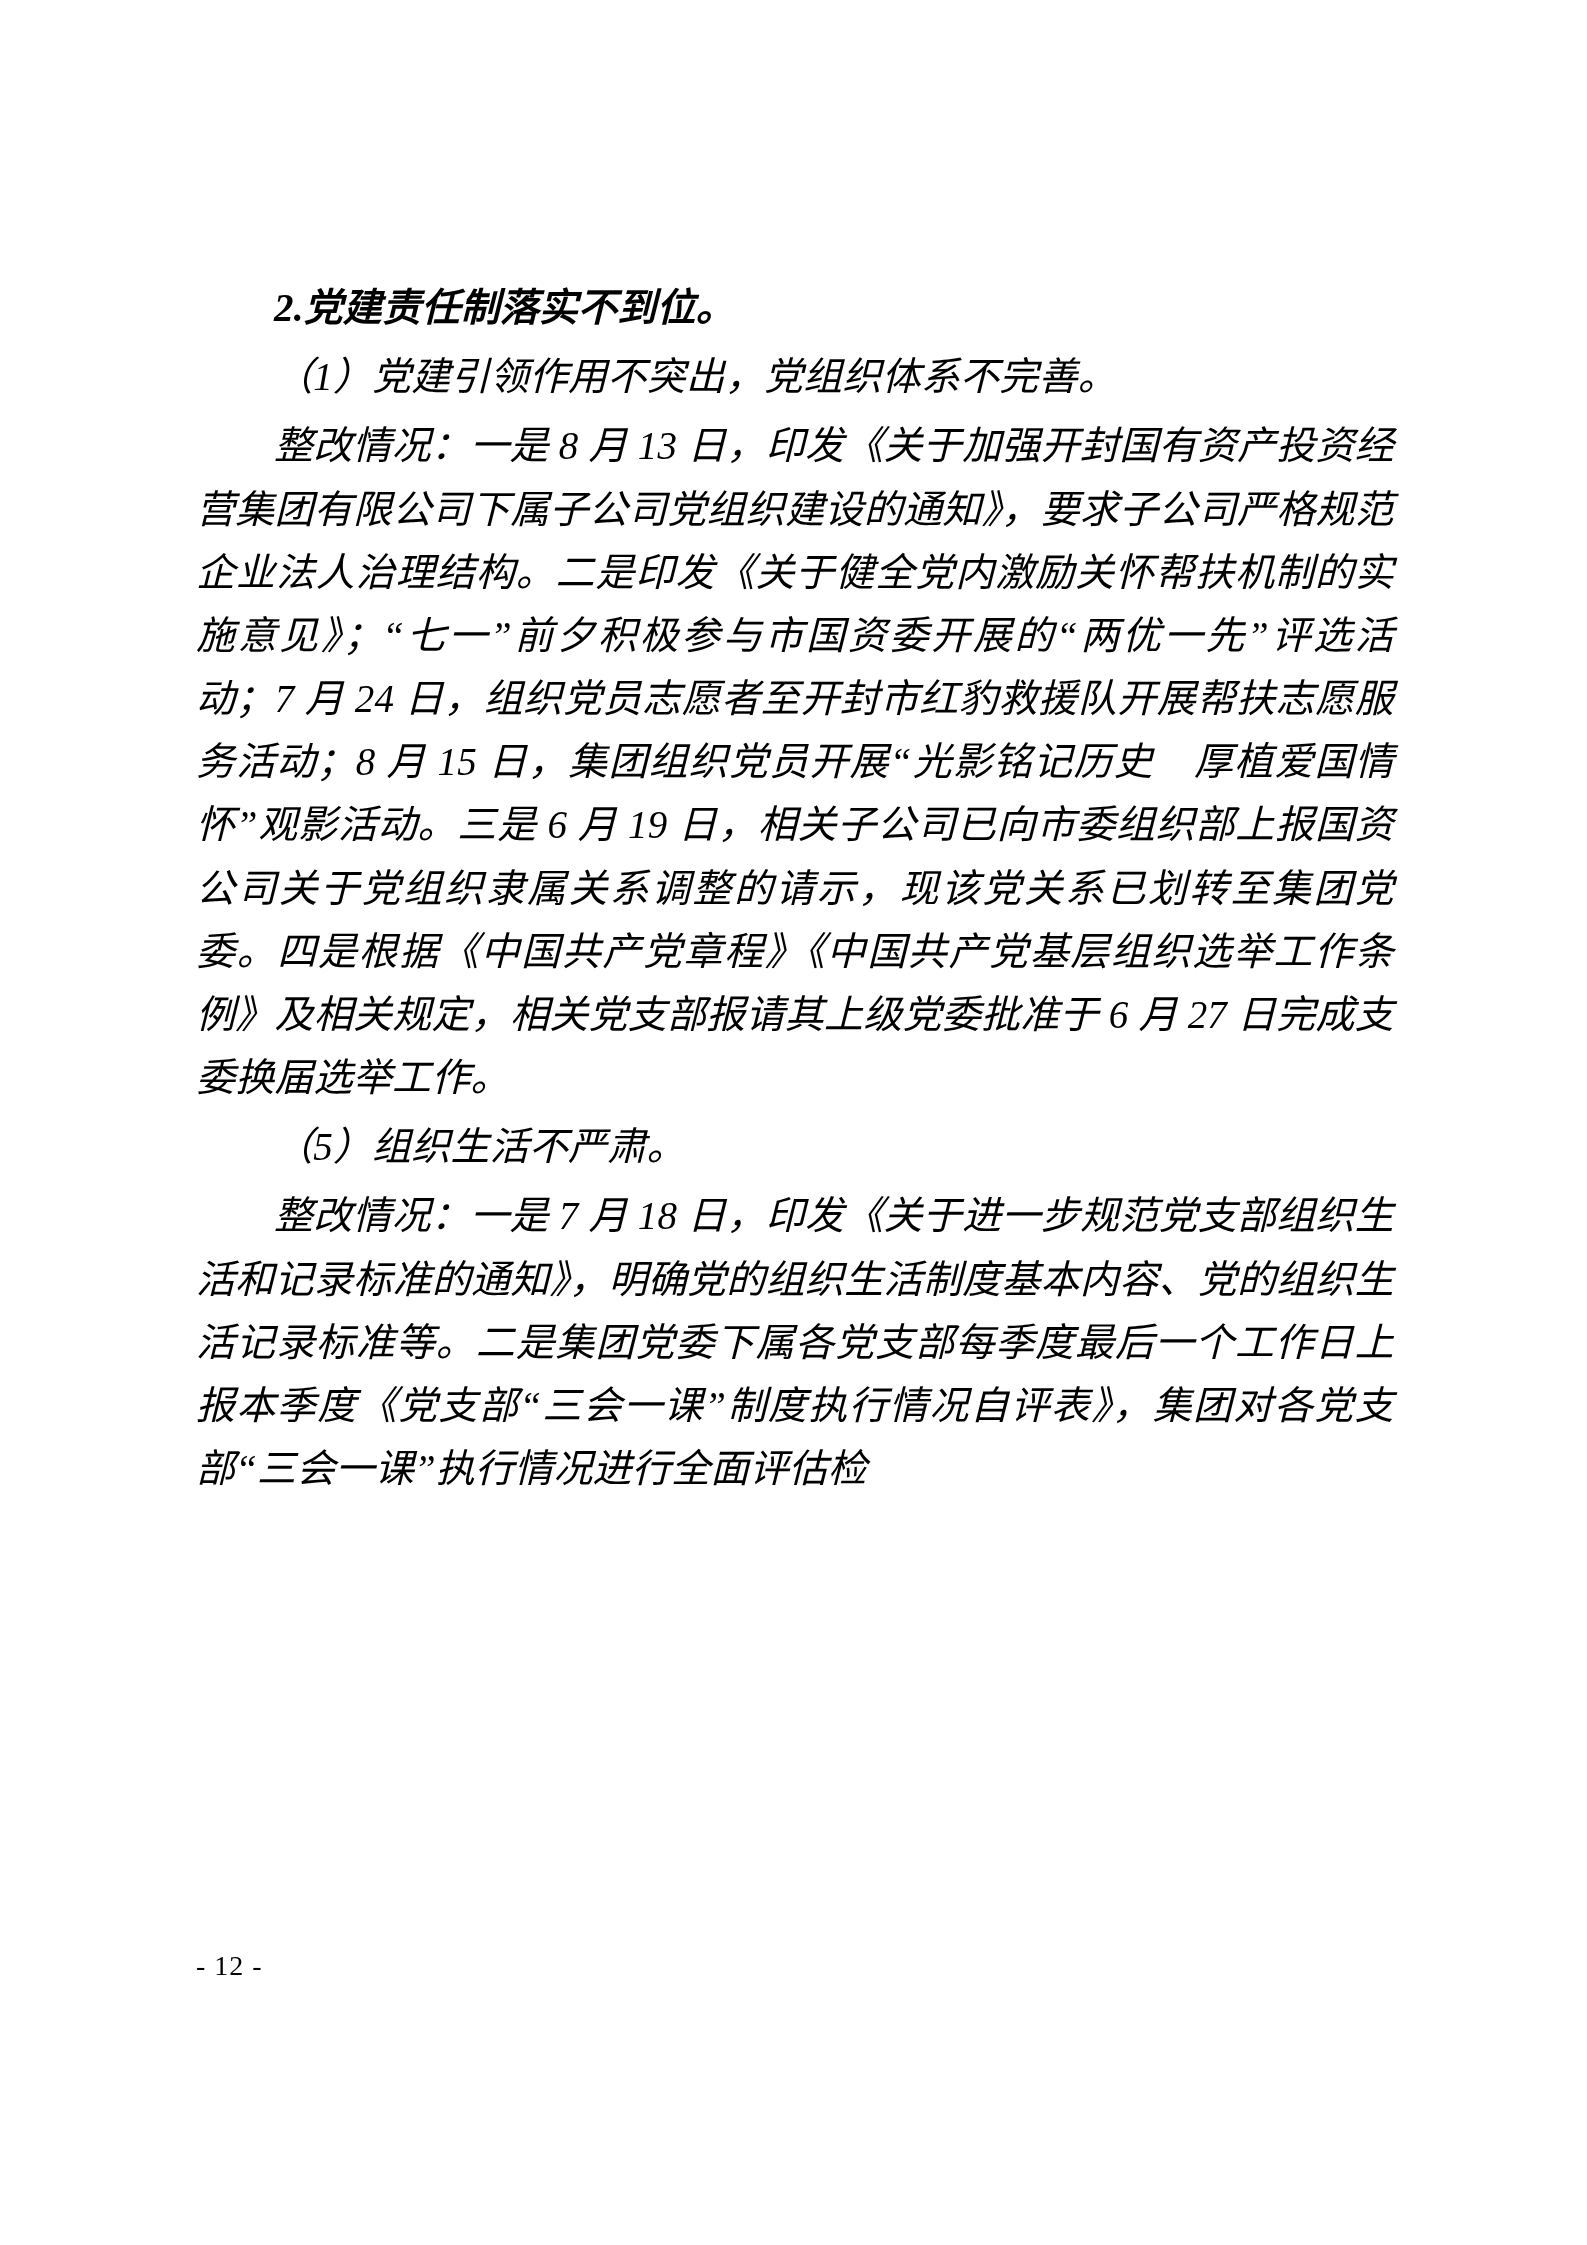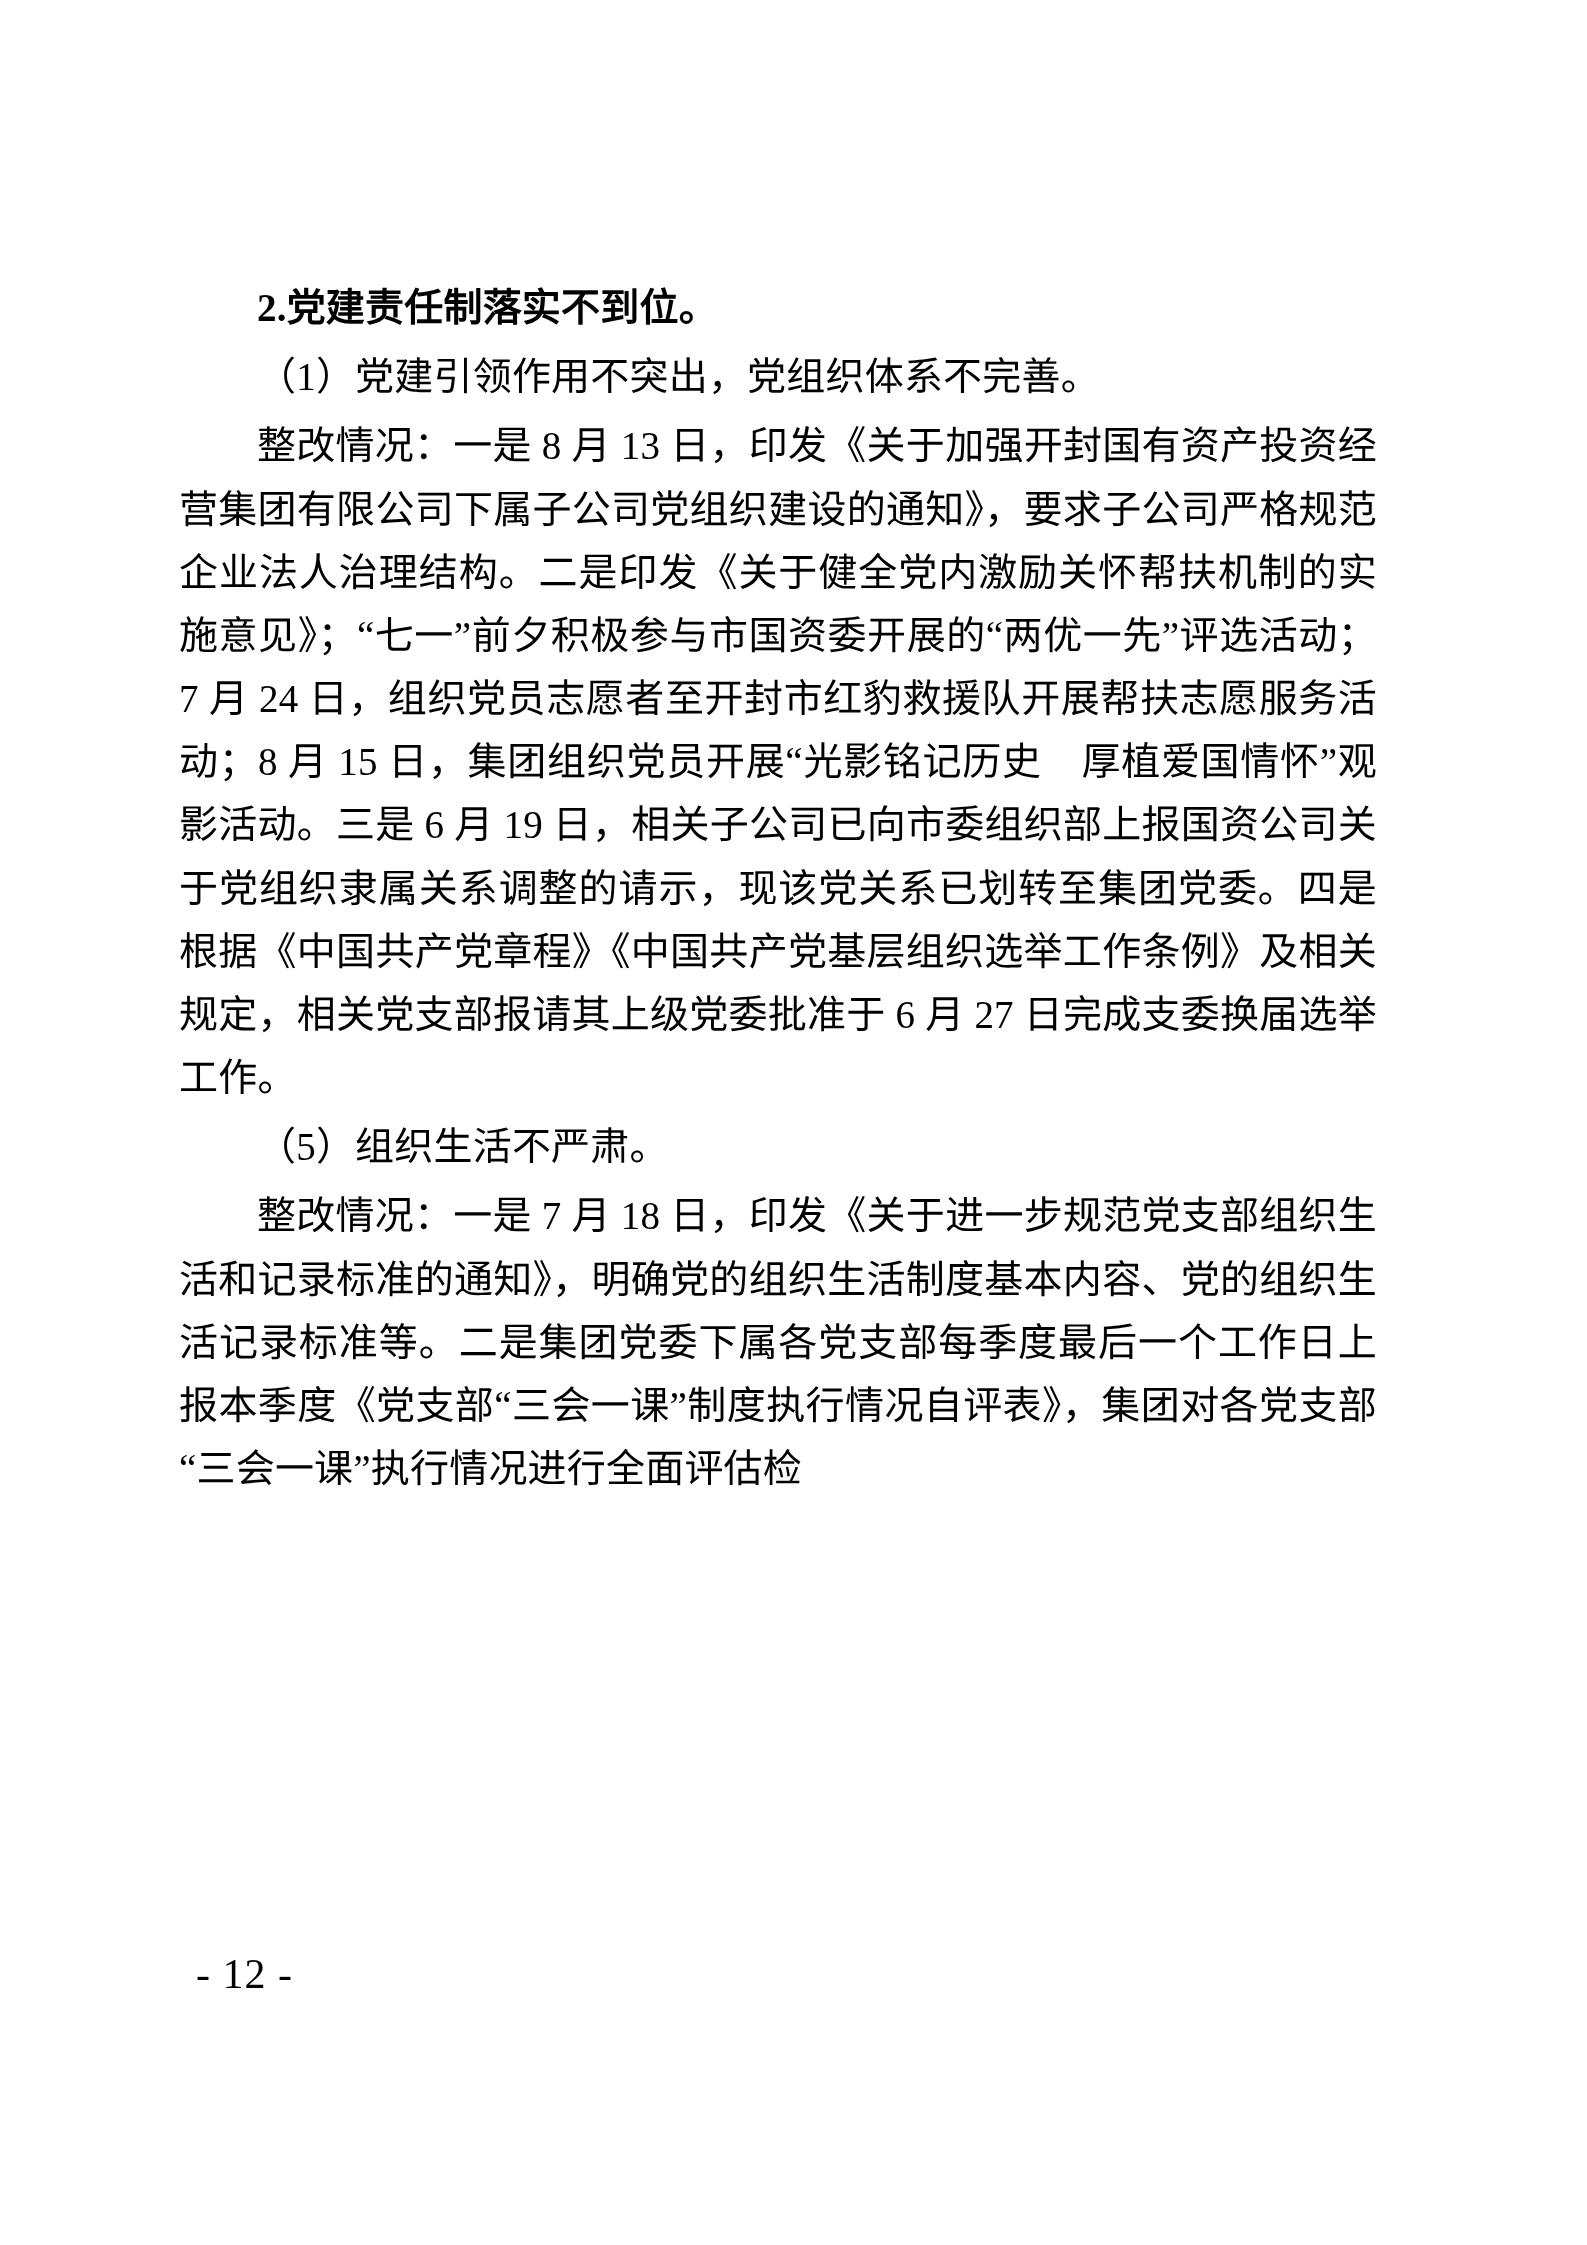--- a/index.html
+++ b/index.html
@@ -12,23 +12,24 @@
     width: 1587px;
     height: 2245px;
     background: #ffffff;
     box-sizing: border-box;
     font-family: "Liberation Serif", "DejaVu Serif", serif;
     color: #000000;
     overflow: hidden;
   }
   .content {
     position: absolute;
-    left: 179px;
+    left: 196px;
     top: 276px;
     width: 1198px;
+    font-style: italic;
   }
   .para {
     font-size: 39px;
     line-height: 1.62;
     text-align: justify;
     text-justify: inter-ideograph;
     margin: 0 0 6px 0;
     letter-spacing: 0.2px;
   }
   .indent {
@@ -36,21 +37,21 @@
   }
   .bold {
     font-weight: 700;
   }
   .page-number {
     position: absolute;
     left: 196px;
     top: 1950px;
     width: 1198px;
     text-align: left;
-    font-size: 42px;
+    font-size: 28px;
     font-family: "Liberation Serif", "DejaVu Serif", serif;
     letter-spacing: 1px;
   }
 </style>
 </head>
 <body>
 
 <div class="page">
   <div class="content">
 

